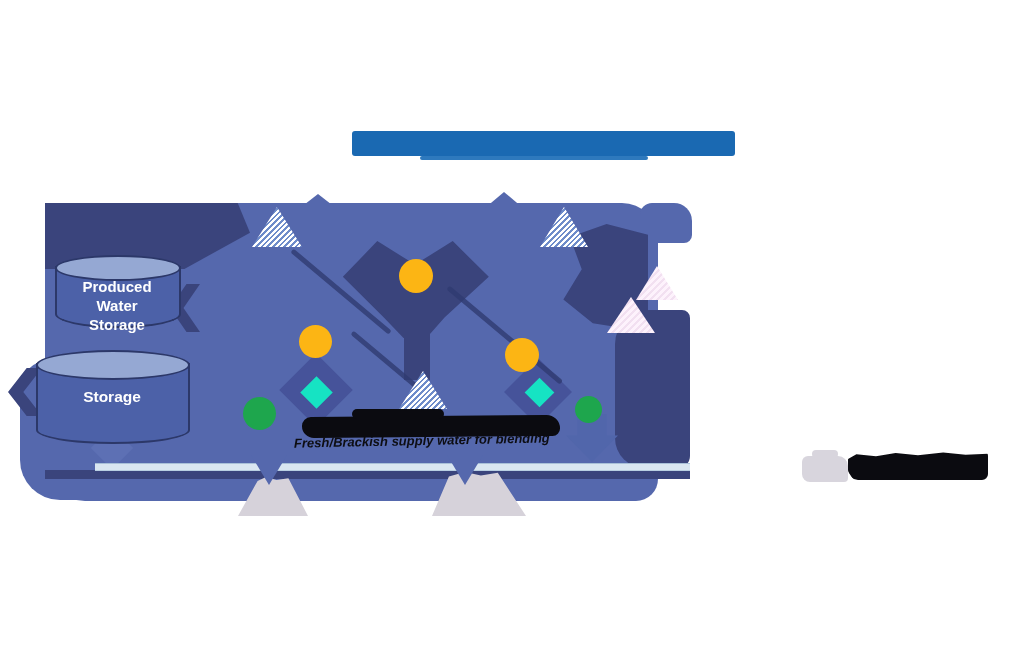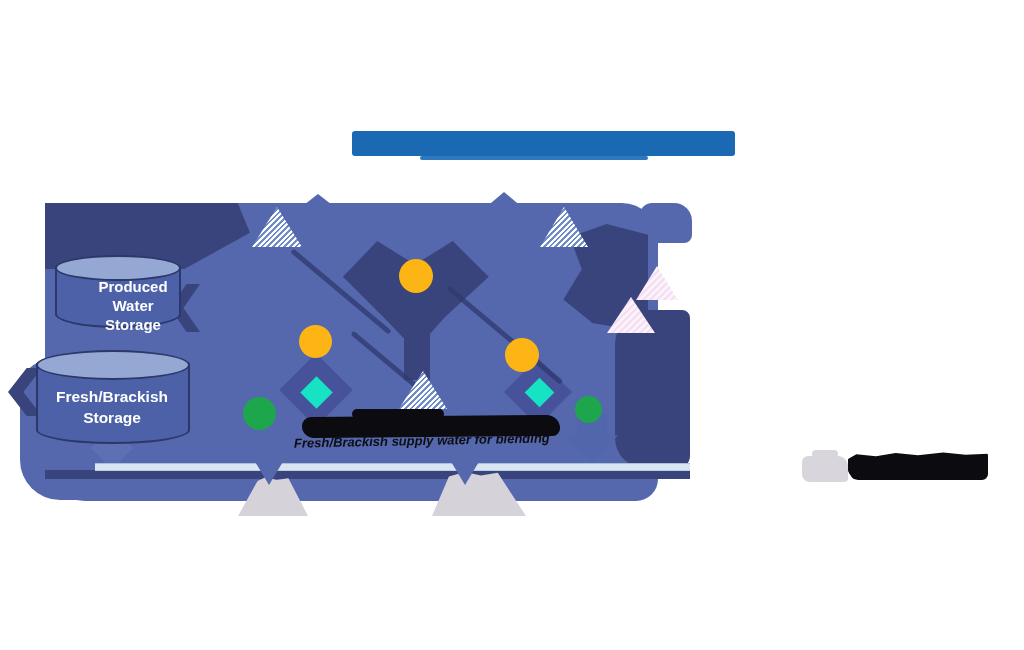--- a/index.html
+++ b/index.html
@@ -98,32 +98,31 @@
   <div class="abs circ green" style="left:243px;top:397px;width:33px;height:33px;z-index:9;"></div>
   <div class="abs circ green" style="left:575px;top:396px;width:27px;height:27px;z-index:9;"></div>
 
   <div class="abs ann-blob" style="left:302px;top:416px;width:258px;height:21px;border-radius:12px 18px 10px 16px;transform:rotate(-.5deg);z-index:10;"></div>
   <div class="abs ann-blob" style="left:352px;top:409px;width:92px;height:10px;border-radius:8px;z-index:10;"></div>
   <div class="abs ann-text" style="left:294px;top:433px;transform:rotate(-1.2deg);z-index:10;">Fresh/Brackish supply water for blending</div>
 
   <div class="abs" style="left:55px;top:255px;width:126px;height:84px;z-index:11;">
     <div class="abs cyl-body" style="left:0;top:11px;width:122px;height:60px;"></div>
     <div class="abs cyl-top" style="left:0;top:0;width:122px;height:22px;"></div>
-    <div class="abs cyl-label" style="left:0;top:22px;width:124px;font-size:15px;line-height:19px;padding-left:16px;">
+    <div class="abs cyl-label" style="left:0;top:22px;width:124px;font-size:15px;line-height:19px;">
       <div>Produced</div>
       <div>Water</div>
       <div>Storage</div>
     </div>
   </div>
 
   <div class="abs" style="left:36px;top:350px;width:154px;height:96px;z-index:11;">
     <div class="abs cyl-body" style="left:0;top:13px;width:150px;height:79px;"></div>
     <div class="abs cyl-top" style="left:0;top:0;width:150px;height:26px;"></div>
     <div class="abs cyl-label" style="left:0;top:36px;width:152px;font-size:15.5px;line-height:21px;">
-      <div>Fresh/Brackish</div>
       <div>Storage</div>
     </div>
   </div>
 
 
   <div class="abs gray-blob" style="left:802px;top:456px;width:46px;height:26px;border-radius:6px 10px 4px 8px;"></div>
   <div class="abs gray-blob" style="left:812px;top:450px;width:26px;height:8px;border-radius:4px;"></div>
   <div class="abs kblob" style="left:848px;top:452px;width:140px;height:28px;border-radius:8px 4px 6px 10px;clip-path:polygon(0 25%,6% 8%,20% 15%,34% 4%,50% 12%,68% 2%,84% 10%,100% 6%,100% 100%,4% 100%,0 70%);"></div>
 
 </div>

